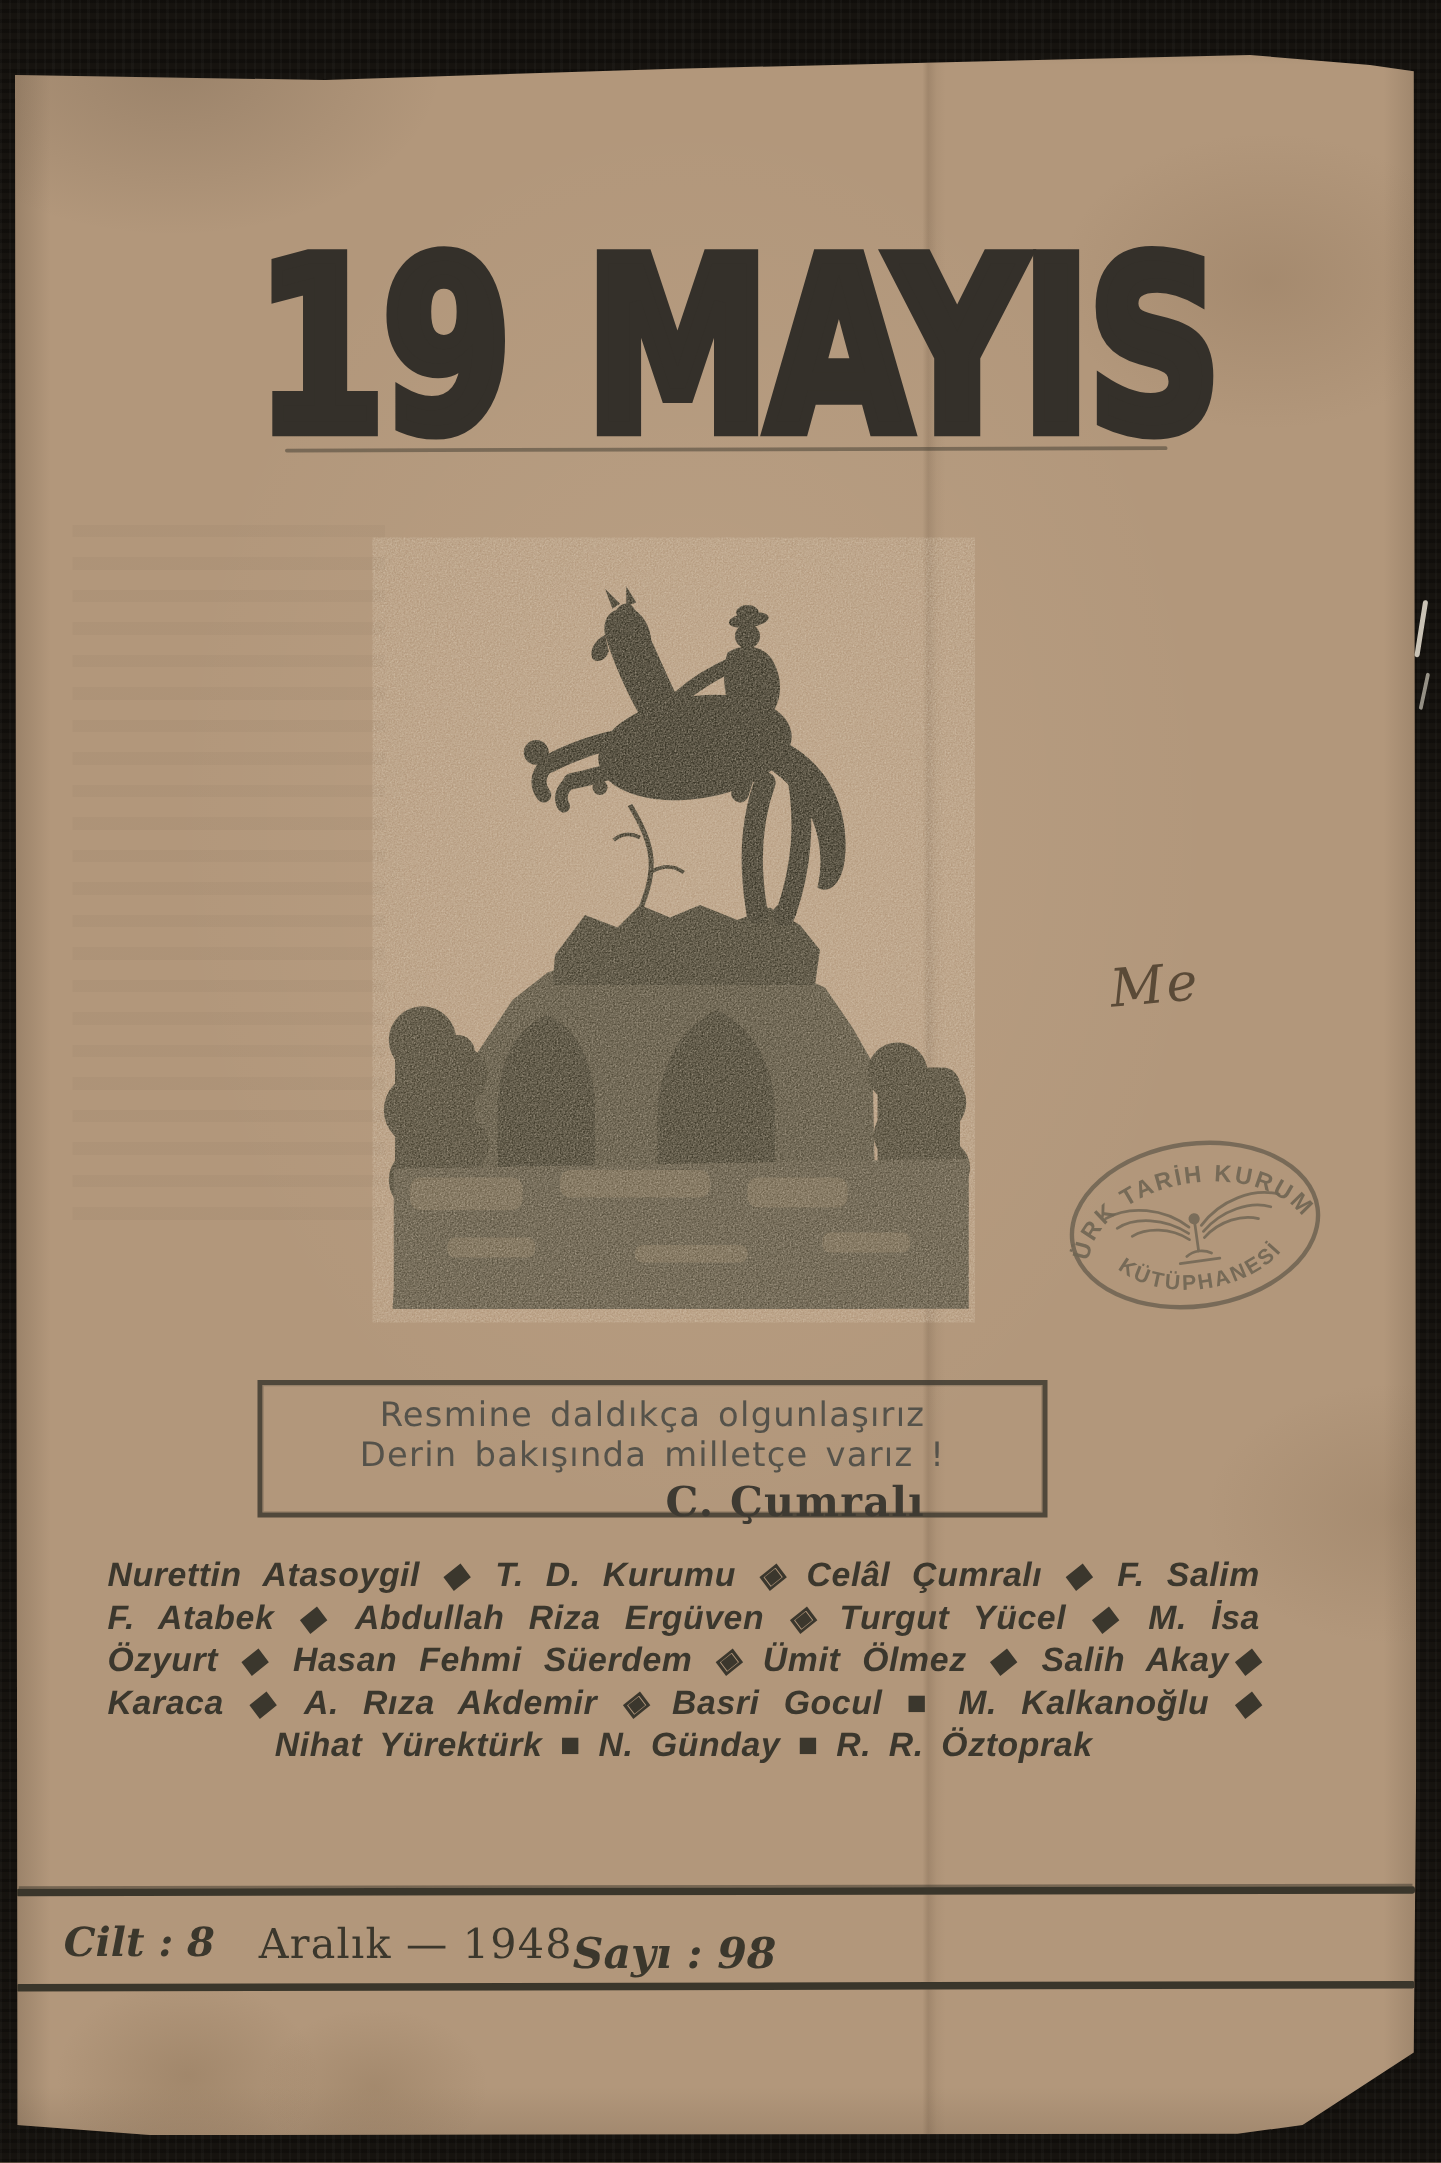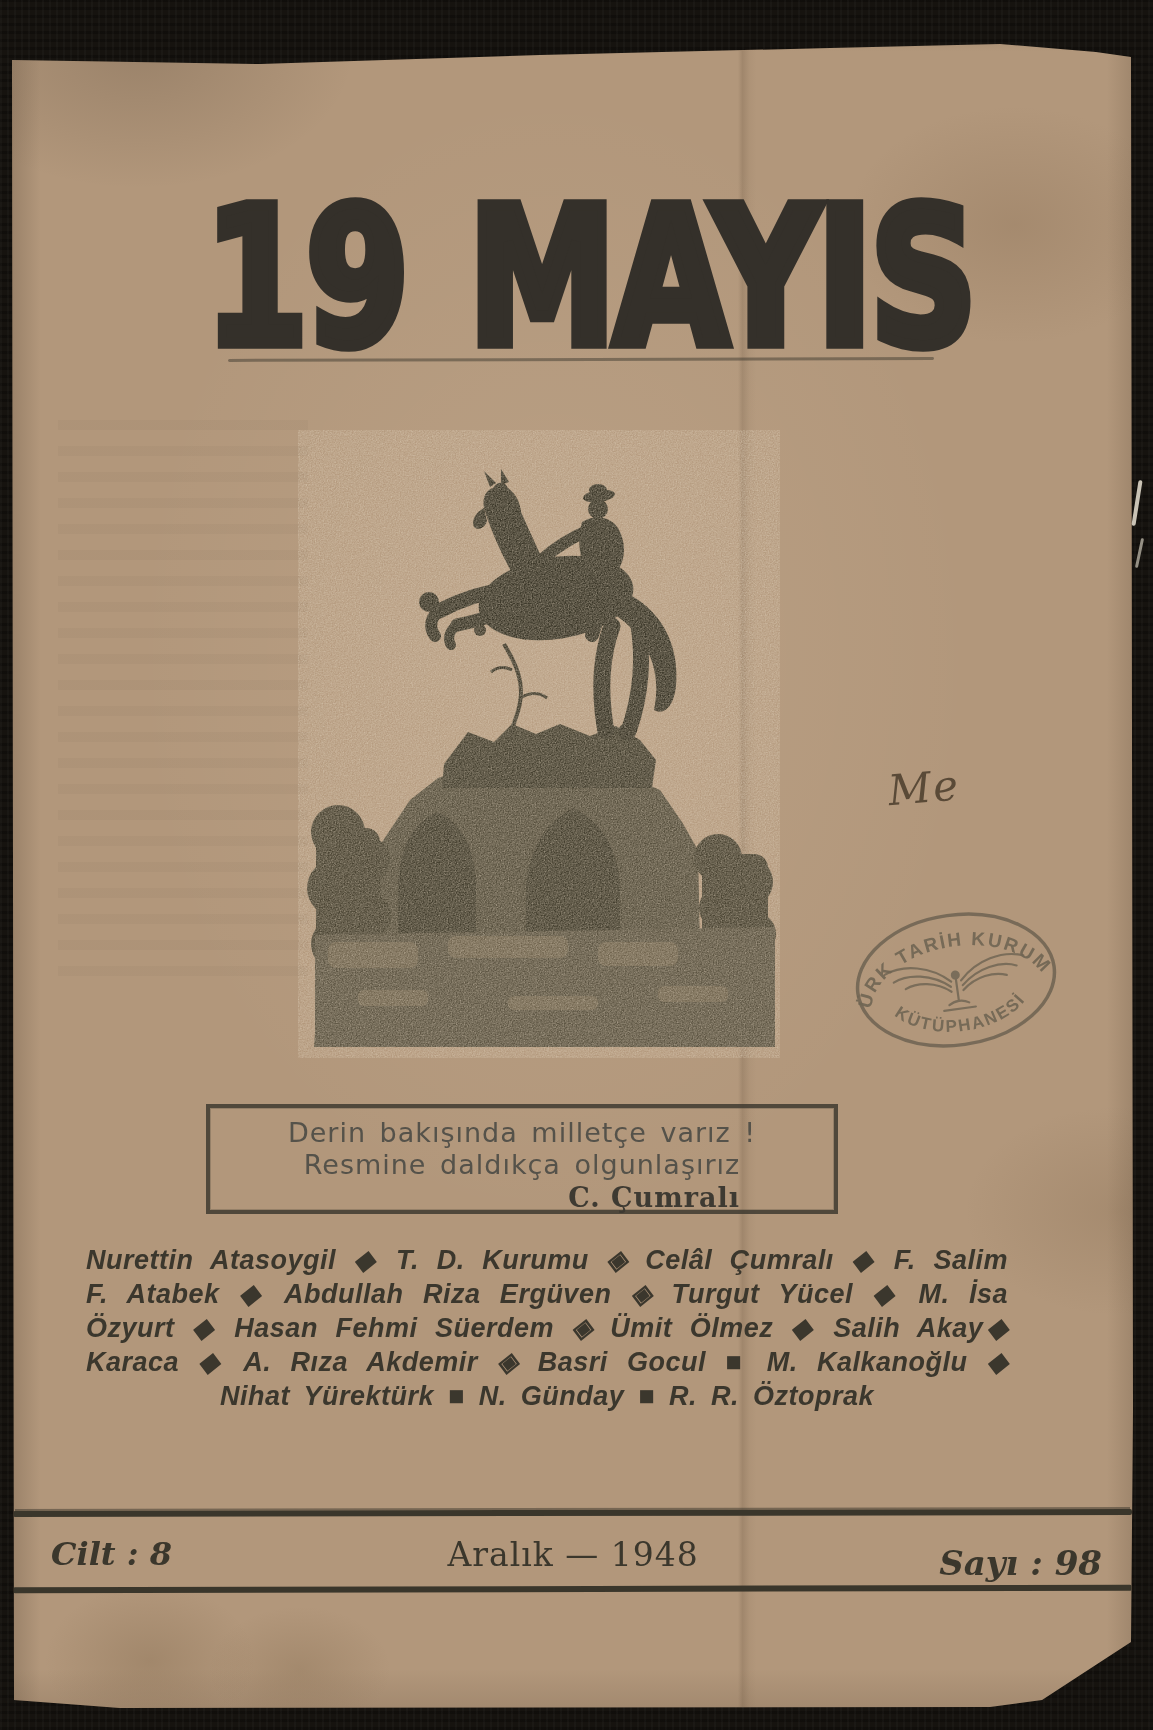--- a/index.html
+++ b/index.html
@@ -82,21 +82,21 @@
     box-shadow: inset 0 0 0 1px rgba(62,58,48,.25);
     padding-top:9px;
     text-align:center;
   }
   .quote-line {
     font-family:"DejaVu Sans", sans-serif;
     font-size:27px; line-height:32px; color:#55524a; letter-spacing:1px; word-spacing:4px;
   }
   .quote-attr {
     font-family:"DejaVu Serif", serif; font-weight:700;
-    font-size:27px; color:#3e3a32; text-align:right; padding-right:94px; margin-top:1px;
+    font-size:33px; color:#3e3a32; text-align:right; padding-right:94px; margin-top:1px;
     letter-spacing:1px;
   }
 
   
   .contributors {
     position:absolute; left:86px; top:1243px; width:922px;
     font-family:Liberation Sans, sans-serif; font-style:italic; font-weight:700;
     font-size:27px; line-height:34px; color:#3b372d;
     letter-spacing:.5px; word-spacing:6px;
   }
@@ -107,21 +107,21 @@
   .footer-rule {
     position:absolute; left:13px; width:1119px; height:6px;
     background:#3a362b; border-radius:2px;
   }
   .rule-top { top:1510px; transform:rotate(-.1deg);
     box-shadow:0 -4px 0 -2px rgba(58,54,43,.5); }
   .rule-bottom { top:1586px; transform:rotate(-.12deg);
     box-shadow:0 9px 0 -3px rgba(58,54,43,.85); }
   .footer-row {
     position:absolute; left:13px; top:1528px; width:1119px; height:52px;
-    display:flex; align-items:center; justify-content:space-between;
+    display:flex; align-items:center; 
     padding:0 30px 0 38px;
     color:#3b372c;
   }
   .footer-volume { font-family:"DejaVu Serif", serif; font-style:italic; font-weight:700;
     font-size:32px; }
   .footer-date { font-family:"DejaVu Serif", serif; font-size:33px; letter-spacing:1px;
     margin-left:35px; }
   .footer-issue { font-family:"DejaVu Serif", serif; font-style:italic; font-weight:700;
     font-size:34px;margin-top:17px; }
 
@@ -256,22 +256,22 @@
         <path d="M114,81 C131,66 155,62 170,69"></path>
         <path d="M114,86 C128,74 147,72 159,77"></path>
         <circle cx="108" cy="70" r="4.5" fill="#6a6150" stroke="none"></circle>
         <path d="M108,74 L108,96"></path>
         <path d="M98,99 C104,95 112,95 118,99"></path>
         <path d="M92,104 L124,104"></path>
       </g>
     </svg>
 
     <div class="quote-box">
+      <div class="quote-line">Resmine daldıkça olgunlaşırız</div>
       <div class="quote-line">Derin bakışında milletçe varız !</div>
-      <div class="quote-line">Resmine daldıkça olgunlaşırız</div>
       <div class="quote-attr">C. Çumralı</div>
     </div>
 
     <div class="contributors">
       <div class="contrib-line">Nurettin Atasoygil ◆ T. D. Kurumu ◈ Celâl Çumralı ◆ F. Salim</div>
       <div class="contrib-line">F. Atabek ◆ Abdullah Riza Ergüven ◈ Turgut Yücel ◆ M. İsa</div>
       <div class="contrib-line">Özyurt ◆ Hasan Fehmi Süerdem ◈ Ümit Ölmez ◆ Salih Akay◆</div>
       <div class="contrib-line">Karaca ◆ A. Rıza Akdemir ◈ Basri Gocul ■ M. Kalkanoğlu ◆</div>
       <div class="contrib-line centered">Nihat Yürektürk ■ N. Günday ■ R. R. Öztoprak</div>
     </div>

